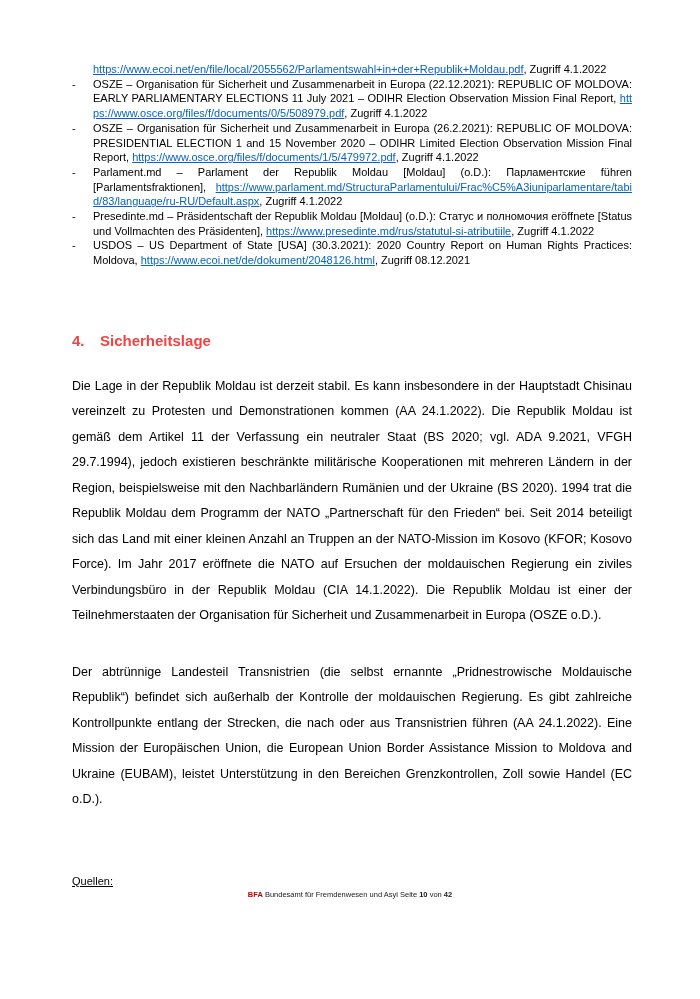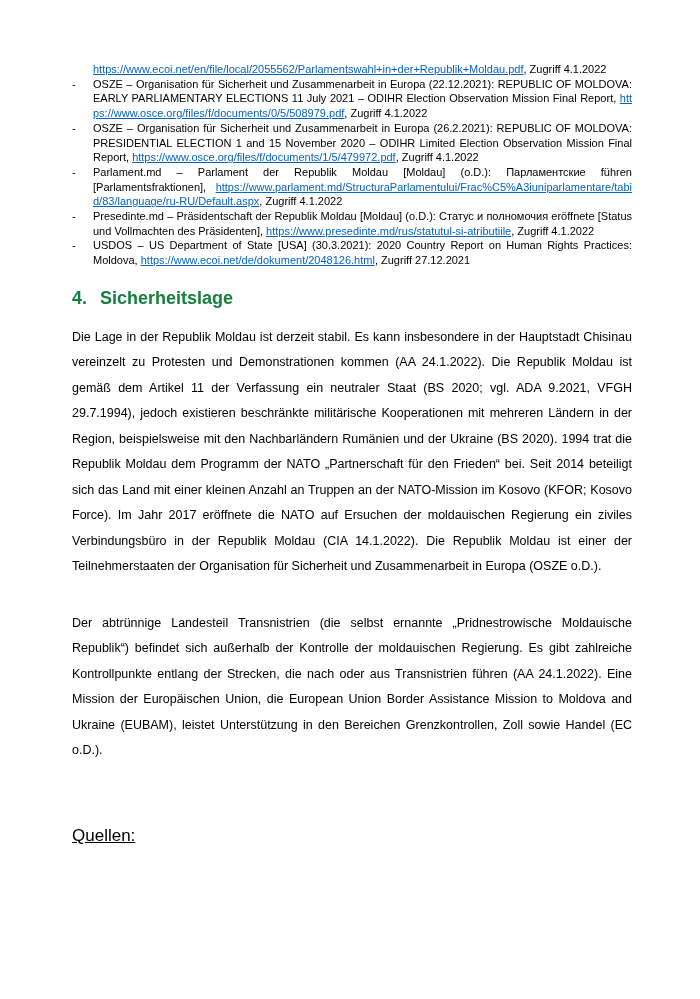--- a/index.html
+++ b/index.html
@@ -35,42 +35,42 @@
     text-align: justify;
   }
   .item-body a.link {
     color: #0563C1;
     text-decoration: underline;
     word-break: break-all;
     cursor: pointer;
   }
   
   .section-heading {
-    margin-top: 20px;
-    font-size: 18px;
+    margin-top: 64px;
+    font-size: 15px;
     font-weight: bold;
-    color: #15803d;
+    color: #ef4444;
   }
   .sec-num {
     display: inline-block;
     width: 28px;
   }
   
   .body-para {
-    margin-top: 16px;
+    margin-top: 25px;
     font-size: 12.5px;
     line-height: 25.5px;
     text-align: justify;
   }
   .body-para + .body-para {
     margin-top: 31px;
   }
   .quellen {
     margin-top: 62px;
-    font-size: 17px;
+    font-size: 11px;
   }
   .quellen .underline {
     text-decoration: underline;
   }
   
   .footer {
     position: absolute;
     left: 0;
     right: 0;
     bottom: 64px;
@@ -108,31 +108,39 @@
         <div class="source-item">
           <span class="dash">-</span>
           <span class="item-body"><span>Parlament.md – Parlament der Republik Moldau [Moldau] (o.D.): Парламентские führen [Parlamentsfraktionen], </span><a class="link" href="#">https://www.parlament.md/StructuraParlamentului/Frac%C5%A3iuniparlamentare/tabid/83/language/ru-RU/Default.aspx</a><span>, Zugriff 4.1.2022</span></span>
         </div>
         <div class="source-item">
           <span class="dash">-</span>
           <span class="item-body"><span>Presedinte.md – Präsidentschaft der Republik Moldau [Moldau] (o.D.): Статус и полномочия eröffnete [Status und Vollmachten des Präsidenten], </span><a class="link" href="#">https://www.presedinte.md/rus/statutul-si-atributiile</a><span>, Zugriff 4.1.2022</span></span>
         </div>
         <div class="source-item">
           <span class="dash">-</span>
-          <span class="item-body"><span>USDOS – US Department of State [USA] (30.3.2021): 2020 Country Report on Human Rights Practices: Moldova, </span><a class="link" href="#">https://www.ecoi.net/de/dokument/2048126.html</a><span>, Zugriff 27.12.2021</span></span>
+          <span class="item-body"><span>USDOS – US Department of State [USA] (30.3.2021): 2020 Country Report on Human Rights Practices: Moldova, </span><a class="link" href="#">https://www.ecoi.net/de/dokument/2048126.html</a><span>, Zugriff 08.12.2021</span></span>
         </div>
       </div>
 
     <h2 class="section-heading">
       <span class="sec-num">4.</span><span class="sec-title">Sicherheitslage</span>
     </h2>
 
     <p class="body-para">Die Lage in der Republik Moldau ist derzeit stabil. Es kann insbesondere in der Hauptstadt Chisinau vereinzelt zu Protesten und Demonstrationen kommen (AA 24.1.2022). Die Republik Moldau ist gemäß dem Artikel 11 der Verfassung ein neutraler Staat (BS 2020; vgl. ADA 9.2021, VFGH 29.7.1994), jedoch existieren beschränkte militärische Kooperationen mit mehreren Ländern in der Region, beispielsweise mit den Nachbarländern Rumänien und der Ukraine (BS 2020). 1994 trat die Republik Moldau dem Programm der NATO „Partnerschaft für den Frieden“ bei. Seit 2014 beteiligt sich das Land mit einer kleinen Anzahl an Truppen an der NATO-Mission im Kosovo (KFOR; Kosovo Force). Im Jahr 2017 eröffnete die NATO auf Ersuchen der moldauischen Regierung ein ziviles Verbindungsbüro in der Republik Moldau (CIA 14.1.2022). Die Republik Moldau ist einer der Teilnehmerstaaten der Organisation für Sicherheit und Zusammenarbeit in Europa (OSZE o.D.).</p>
 
     <p class="body-para">Der abtrünnige Landesteil Transnistrien (die selbst ernannte „Pridnestrowische Moldauische Republik“) befindet sich außerhalb der Kontrolle der moldauischen Regierung. Es gibt zahlreiche Kontrollpunkte entlang der Strecken, die nach oder aus Transnistrien führen (AA 24.1.2022). Eine Mission der Europäischen Union, die European Union Border Assistance Mission to Moldova and Ukraine (EUBAM), leistet Unterstützung in den Bereichen Grenzkontrollen, Zoll sowie Handel (EC o.D.).</p>
 
     <p class="quellen">
       <span class="underline">Quellen:</span>
     </p>
 
   </div>
 
+  <div class="footer">
+    <span class="bfa">BFA</span>
+    <span>Bundesamt für Fremdenwesen und Asyl</span>
+    <span>Seite</span>
+    <span class="bold">10</span>
+    <span>von</span>
+    <span class="bold">42</span>
+  </div>
 </div>
 
 </body></html>

